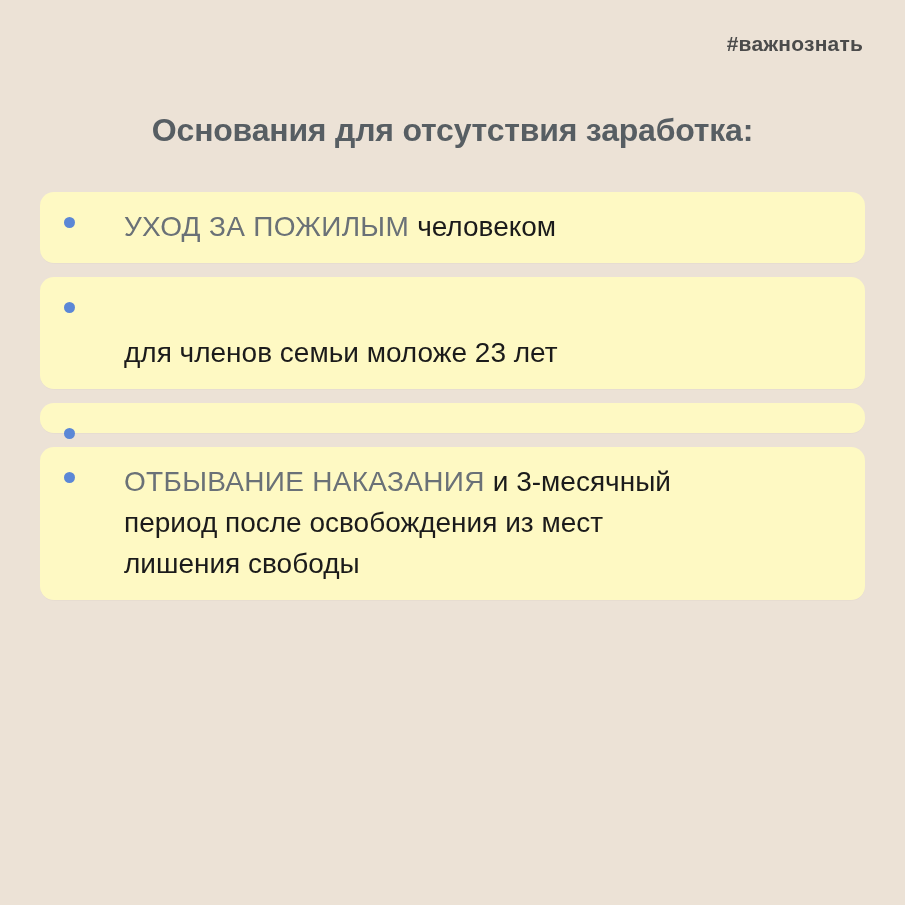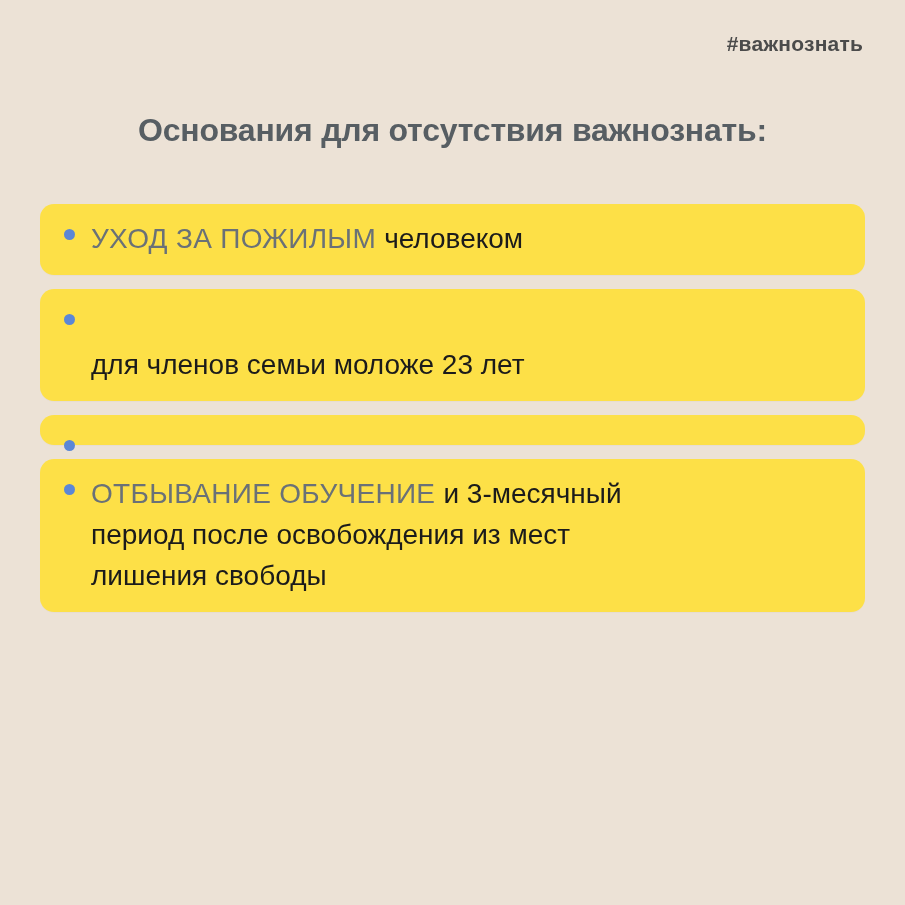--- a/index.html
+++ b/index.html
@@ -40,27 +40,26 @@
     letter-spacing: -0.2px;
   }
   .list {
     position: absolute;
     top: 192px;
     left: 40px;
     width: 825px;
   }
   .card {
     position: relative;
-    background: #fde047;
+    background: #fef9c3;
     border-radius: 14px;
     margin-bottom: 14px;
-    padding: 14px 22px 16px 51px;
+    padding: 14px 22px 16px 84px;
     box-sizing: border-box;
     box-shadow: 0 1px 0 rgba(0,0,0,0.02);
-    margin-top: 12px;
   }
   .bullet {
     position: absolute;
     left: 24px;
     top: 25px;
     width: 11px;
     height: 11px;
     border-radius: 50%;
     background: #5b87d6;
   }
@@ -78,21 +77,21 @@
     color: #1b1b1b;
   }
 </style>
 </head>
 <body>
 
 <div class="page">
 
   <div class="hashtag">#важнознать</div>
 
-  <div class="title">Основания для отсутствия важнознать:</div>
+  <div class="title">Основания для отсутствия заработка:</div>
 
   <div class="list">
 
     <div class="card">
       <span class="bullet"></span>
       <div class="line"><span class="caps">УХОД ЗА ПОЖИЛЫМ </span><span class="rest">человеком</span></div>
     </div>
 
     <div class="card">
       <span class="bullet"></span>
@@ -100,19 +99,19 @@
 для членов семьи моложе 23 лет</span></div>
     </div>
 
     <div class="card">
       <span class="bullet"></span>
     </div>
 
 
     <div class="card">
       <span class="bullet"></span>
-      <div class="line"><span class="caps">ОТБЫВАНИЕ ОБУЧЕНИЕ </span><span class="rest">и 3-месячный
+      <div class="line"><span class="caps">ОТБЫВАНИЕ НАКАЗАНИЯ </span><span class="rest">и 3-месячный
 период после освобождения из мест
 лишения свободы</span></div>
     </div>
 
   </div>
 </div>
 
 </body></html>

